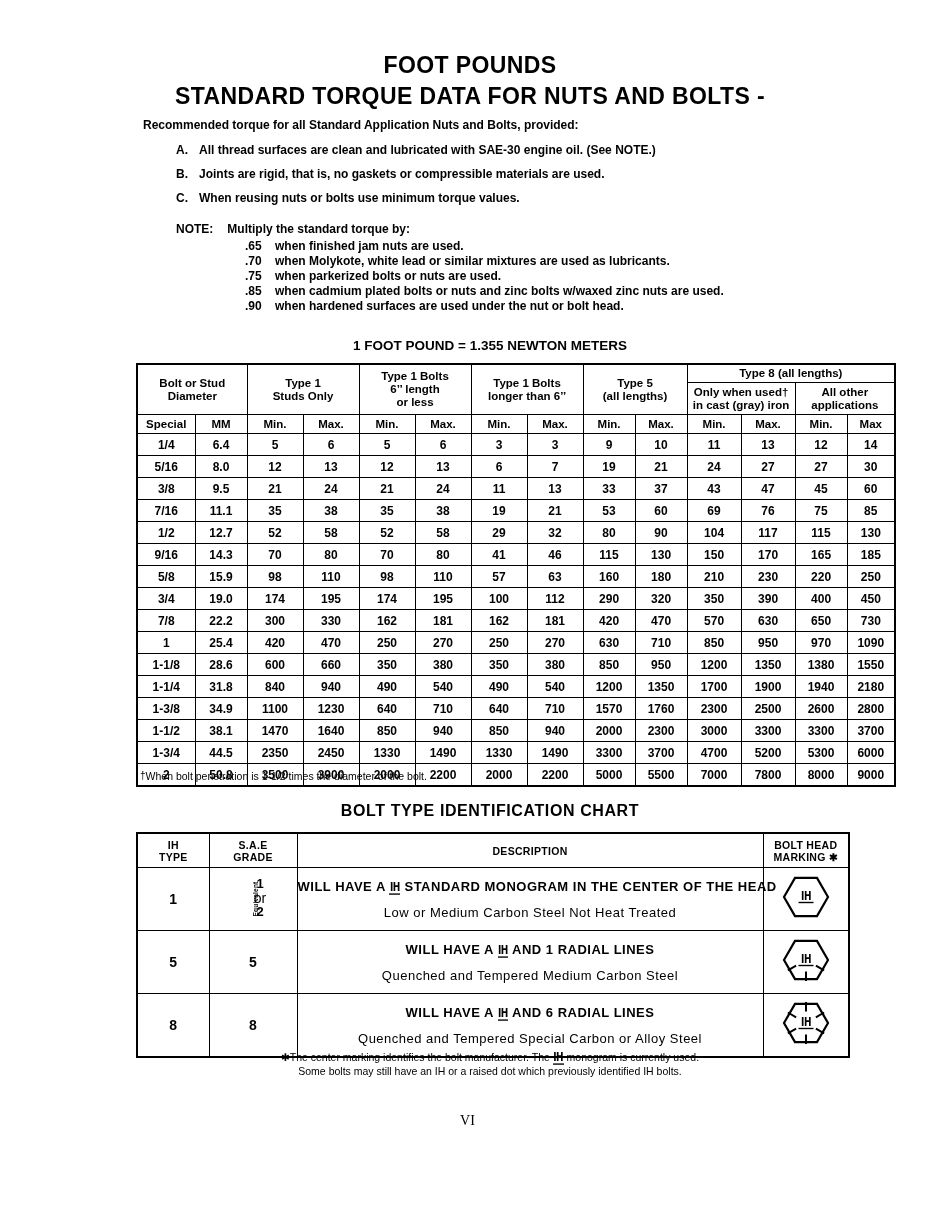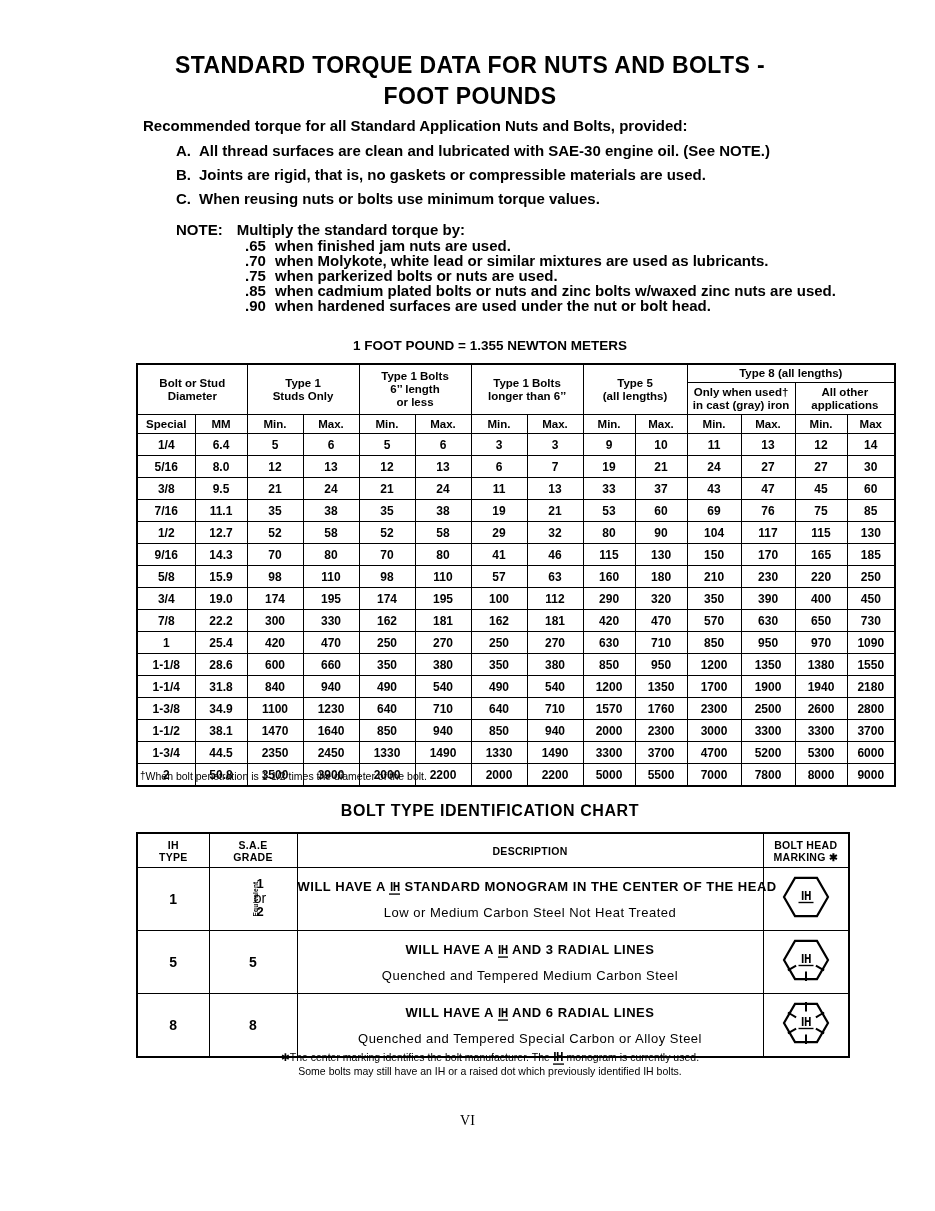--- a/index.html
+++ b/index.html
@@ -34,21 +34,21 @@
     letter-spacing: 0.4px;
     line-height: 31px;
   }
 
   
   .intro {
     position: absolute;
     left: 143px;
     top: 119px;
     width: 700px;
-    font-size: 15px;
+    font-size: 12px;
     font-weight: bold;
     line-height: 13px;
   }
   .intro .lead { margin: 0 0 12px 0; }
   .lettered {
     margin: 0 0 11px 0;
     padding-left: 33px;
     position: relative;
   }
   .lettered .ltr {
@@ -244,22 +244,22 @@
     font-family: "Liberation Serif", serif;
     font-size: 14px;
   }
 </style>
 </head>
 <body>
 
 <div class="page">
 
   <div class="doc-title">
+    <div>FOOT POUNDS</div>
     <div>STANDARD TORQUE DATA FOR NUTS AND BOLTS -</div>
-    <div>FOOT POUNDS</div>
   </div>
 
   <div class="intro">
     <p class="lead">Recommended torque for all Standard Application Nuts and Bolts, provided:</p>
 
     <div class="lettered">
       <span class="ltr">A.</span>
       <span class="ltxt">All thread surfaces are clean and lubricated with SAE-30 engine oil.  (See NOTE.)</span>
     </div>
     <div class="lettered">
@@ -673,21 +673,21 @@
      <g transform="translate(30,26)">
        <text x="0" y="2" text-anchor="middle" font-family="DejaVu Sans, sans-serif" font-size="9" font-weight="bold" transform="scale(1,1.45)" letter-spacing="-0.5">IH</text>
        <line x1="-7.5" y1="5.5" x2="7.5" y2="5.5" stroke="#000" stroke-width="1.4"></line>
      </g>
    </svg></span></td>
           </tr>
           <tr>
             <td class="ih-type">5</td>
             <td class="sae-grade">5</td>
             <td class="desc-cell">
-              <div class="desc-l1"><span>WILL  HAVE  A </span><span class="mono">IH</span><span> AND  3  RADIAL  LINES</span></div>
+              <div class="desc-l1"><span>WILL  HAVE  A </span><span class="mono">IH</span><span> AND  1  RADIAL  LINES</span></div>
               <div class="desc-l2">Quenched  and  Tempered  Medium  Carbon  Steel</div>
             </td>
             <td><span><svg width="60" height="52" viewBox="0 0 60 52">
      <polygon points="52.0,26.0 41.0,45.1 19.0,45.1 8.0,26.0 19.0,6.9 41.0,6.9" fill="none" stroke="#000" stroke-width="2.2"></polygon>
      <line x1="39.9" y1="31.7" x2="48.1" y2="36.4" stroke="#000" stroke-width="2"></line>
                   <line x1="30.0" y1="37.4" x2="30.0" y2="46.9" stroke="#000" stroke-width="2"></line>
                   <line x1="20.1" y1="31.7" x2="11.9" y2="36.4" stroke="#000" stroke-width="2"></line>
      <g transform="translate(30,26)">
        <text x="0" y="2" text-anchor="middle" font-family="DejaVu Sans, sans-serif" font-size="9" font-weight="bold" transform="scale(1,1.45)" letter-spacing="-0.5">IH</text>
        <line x1="-7.5" y1="5.5" x2="7.5" y2="5.5" stroke="#000" stroke-width="1.4"></line>

